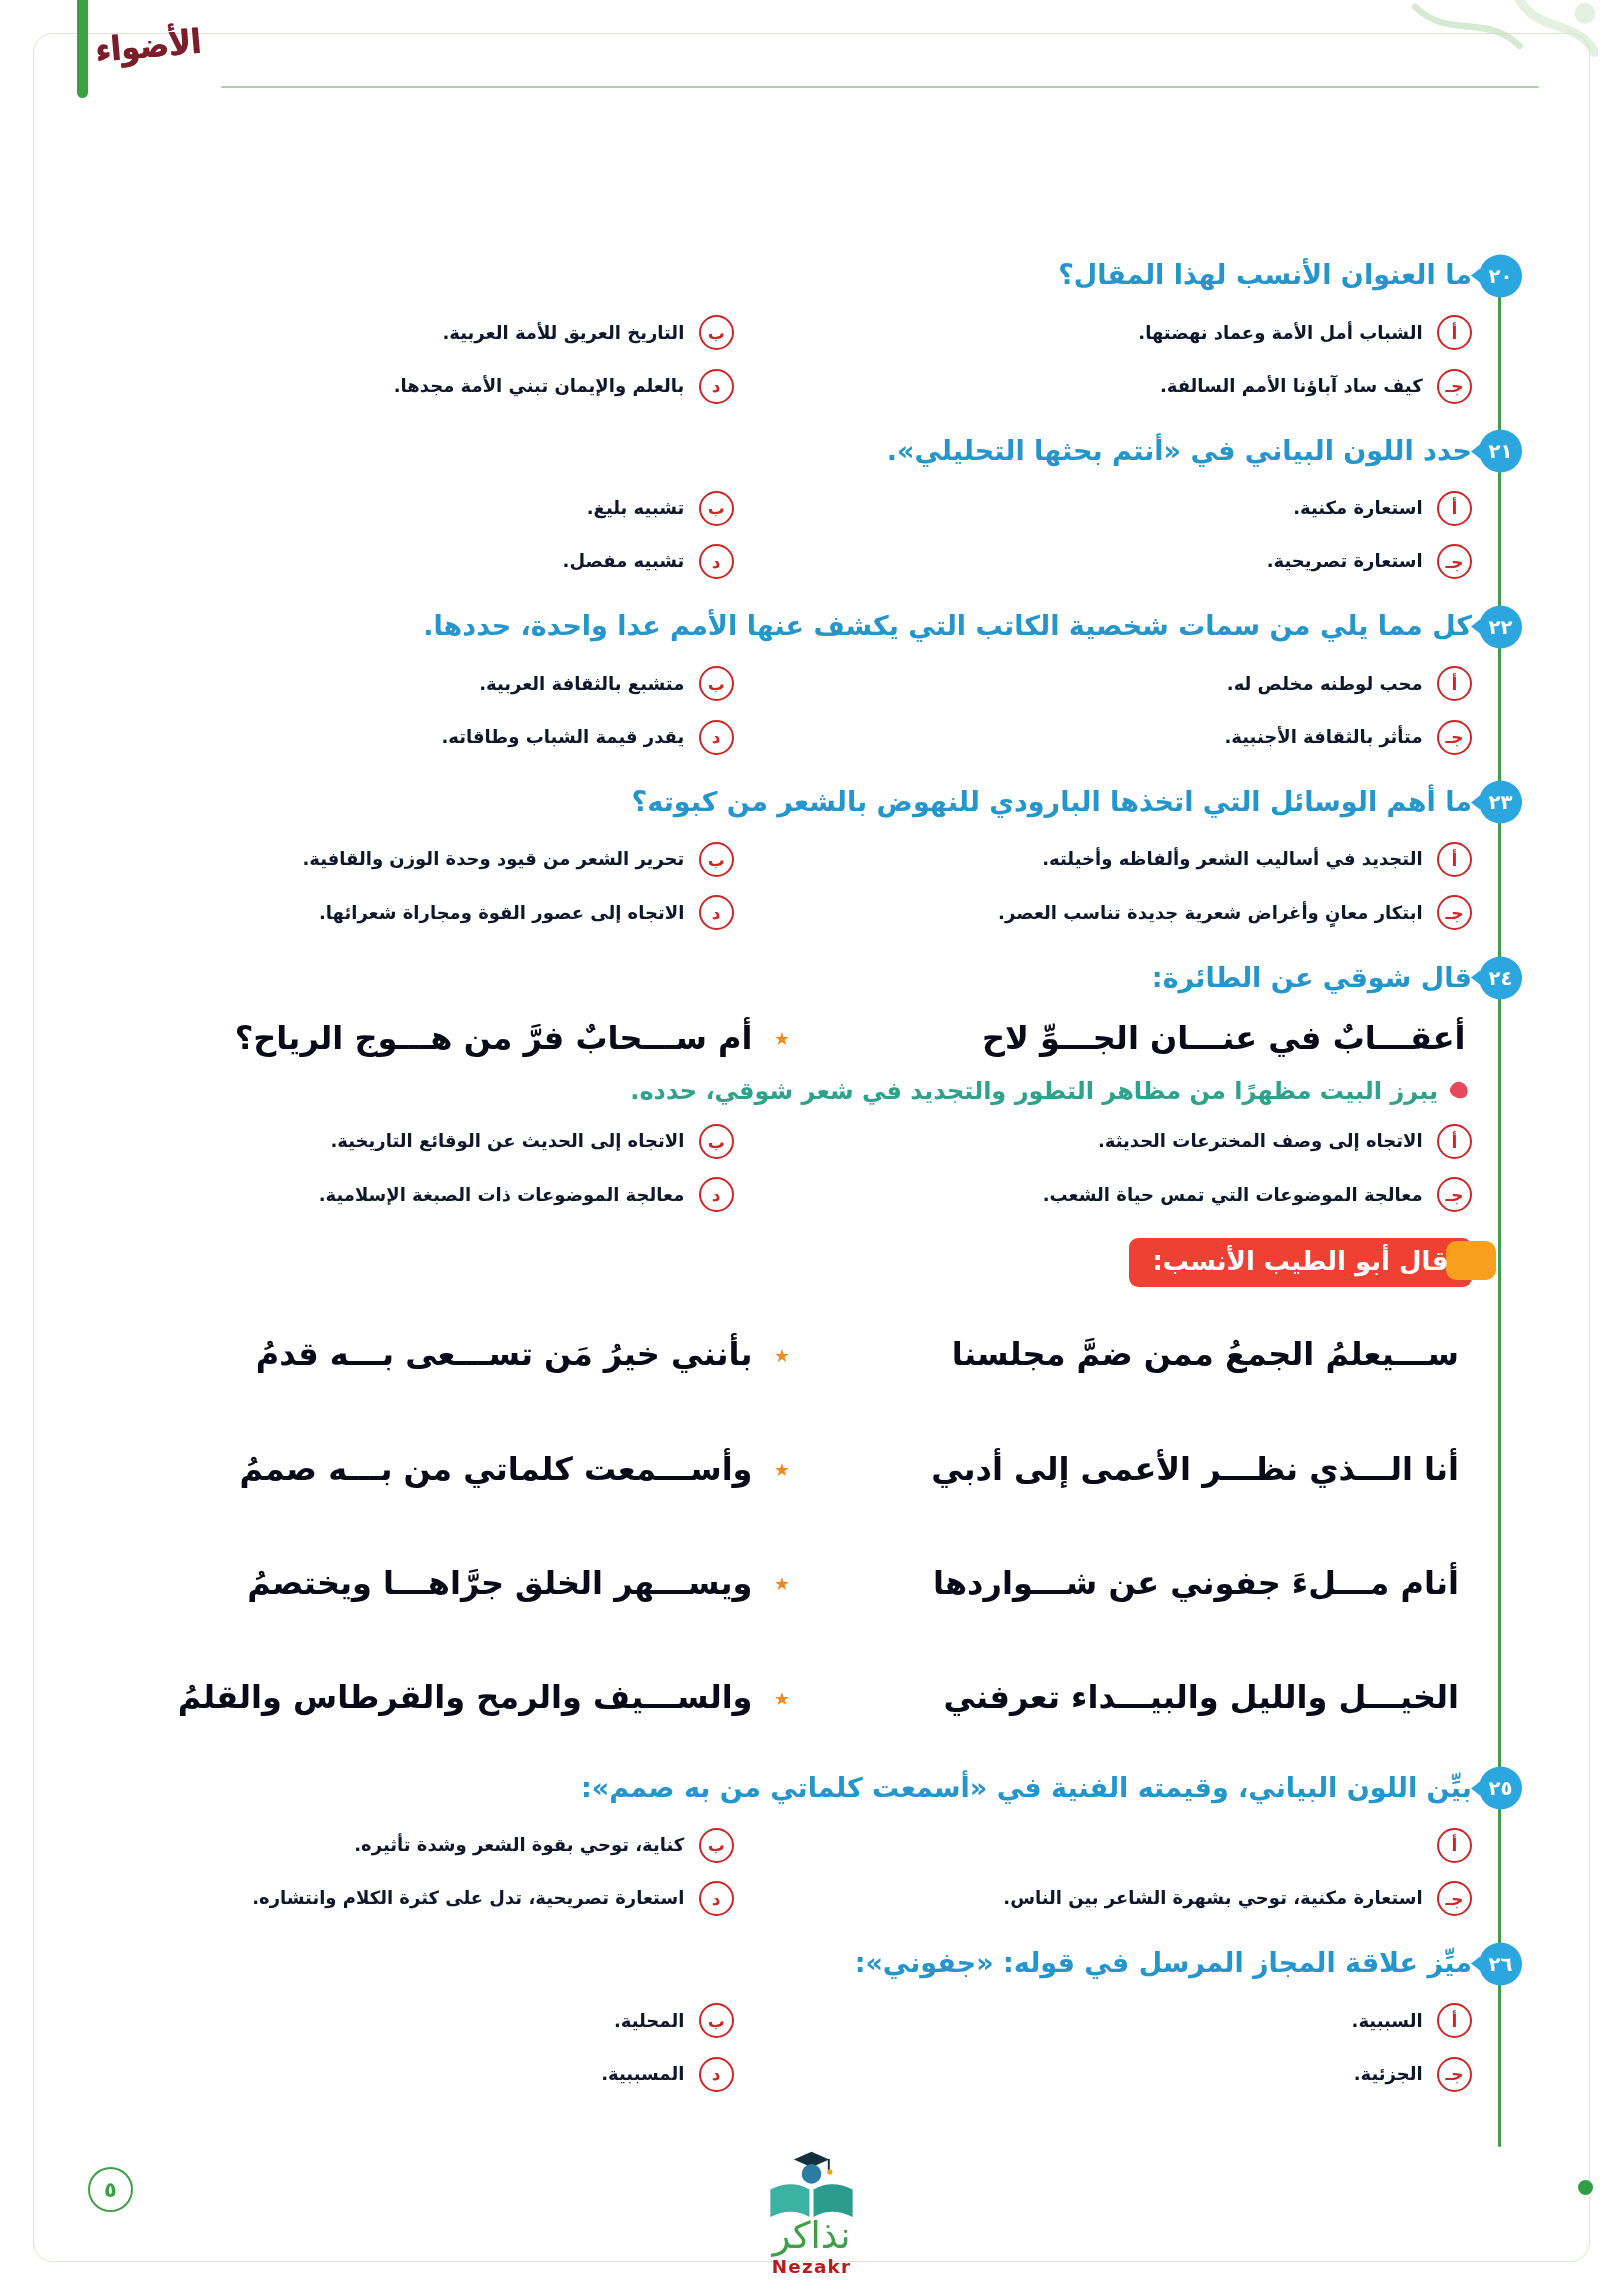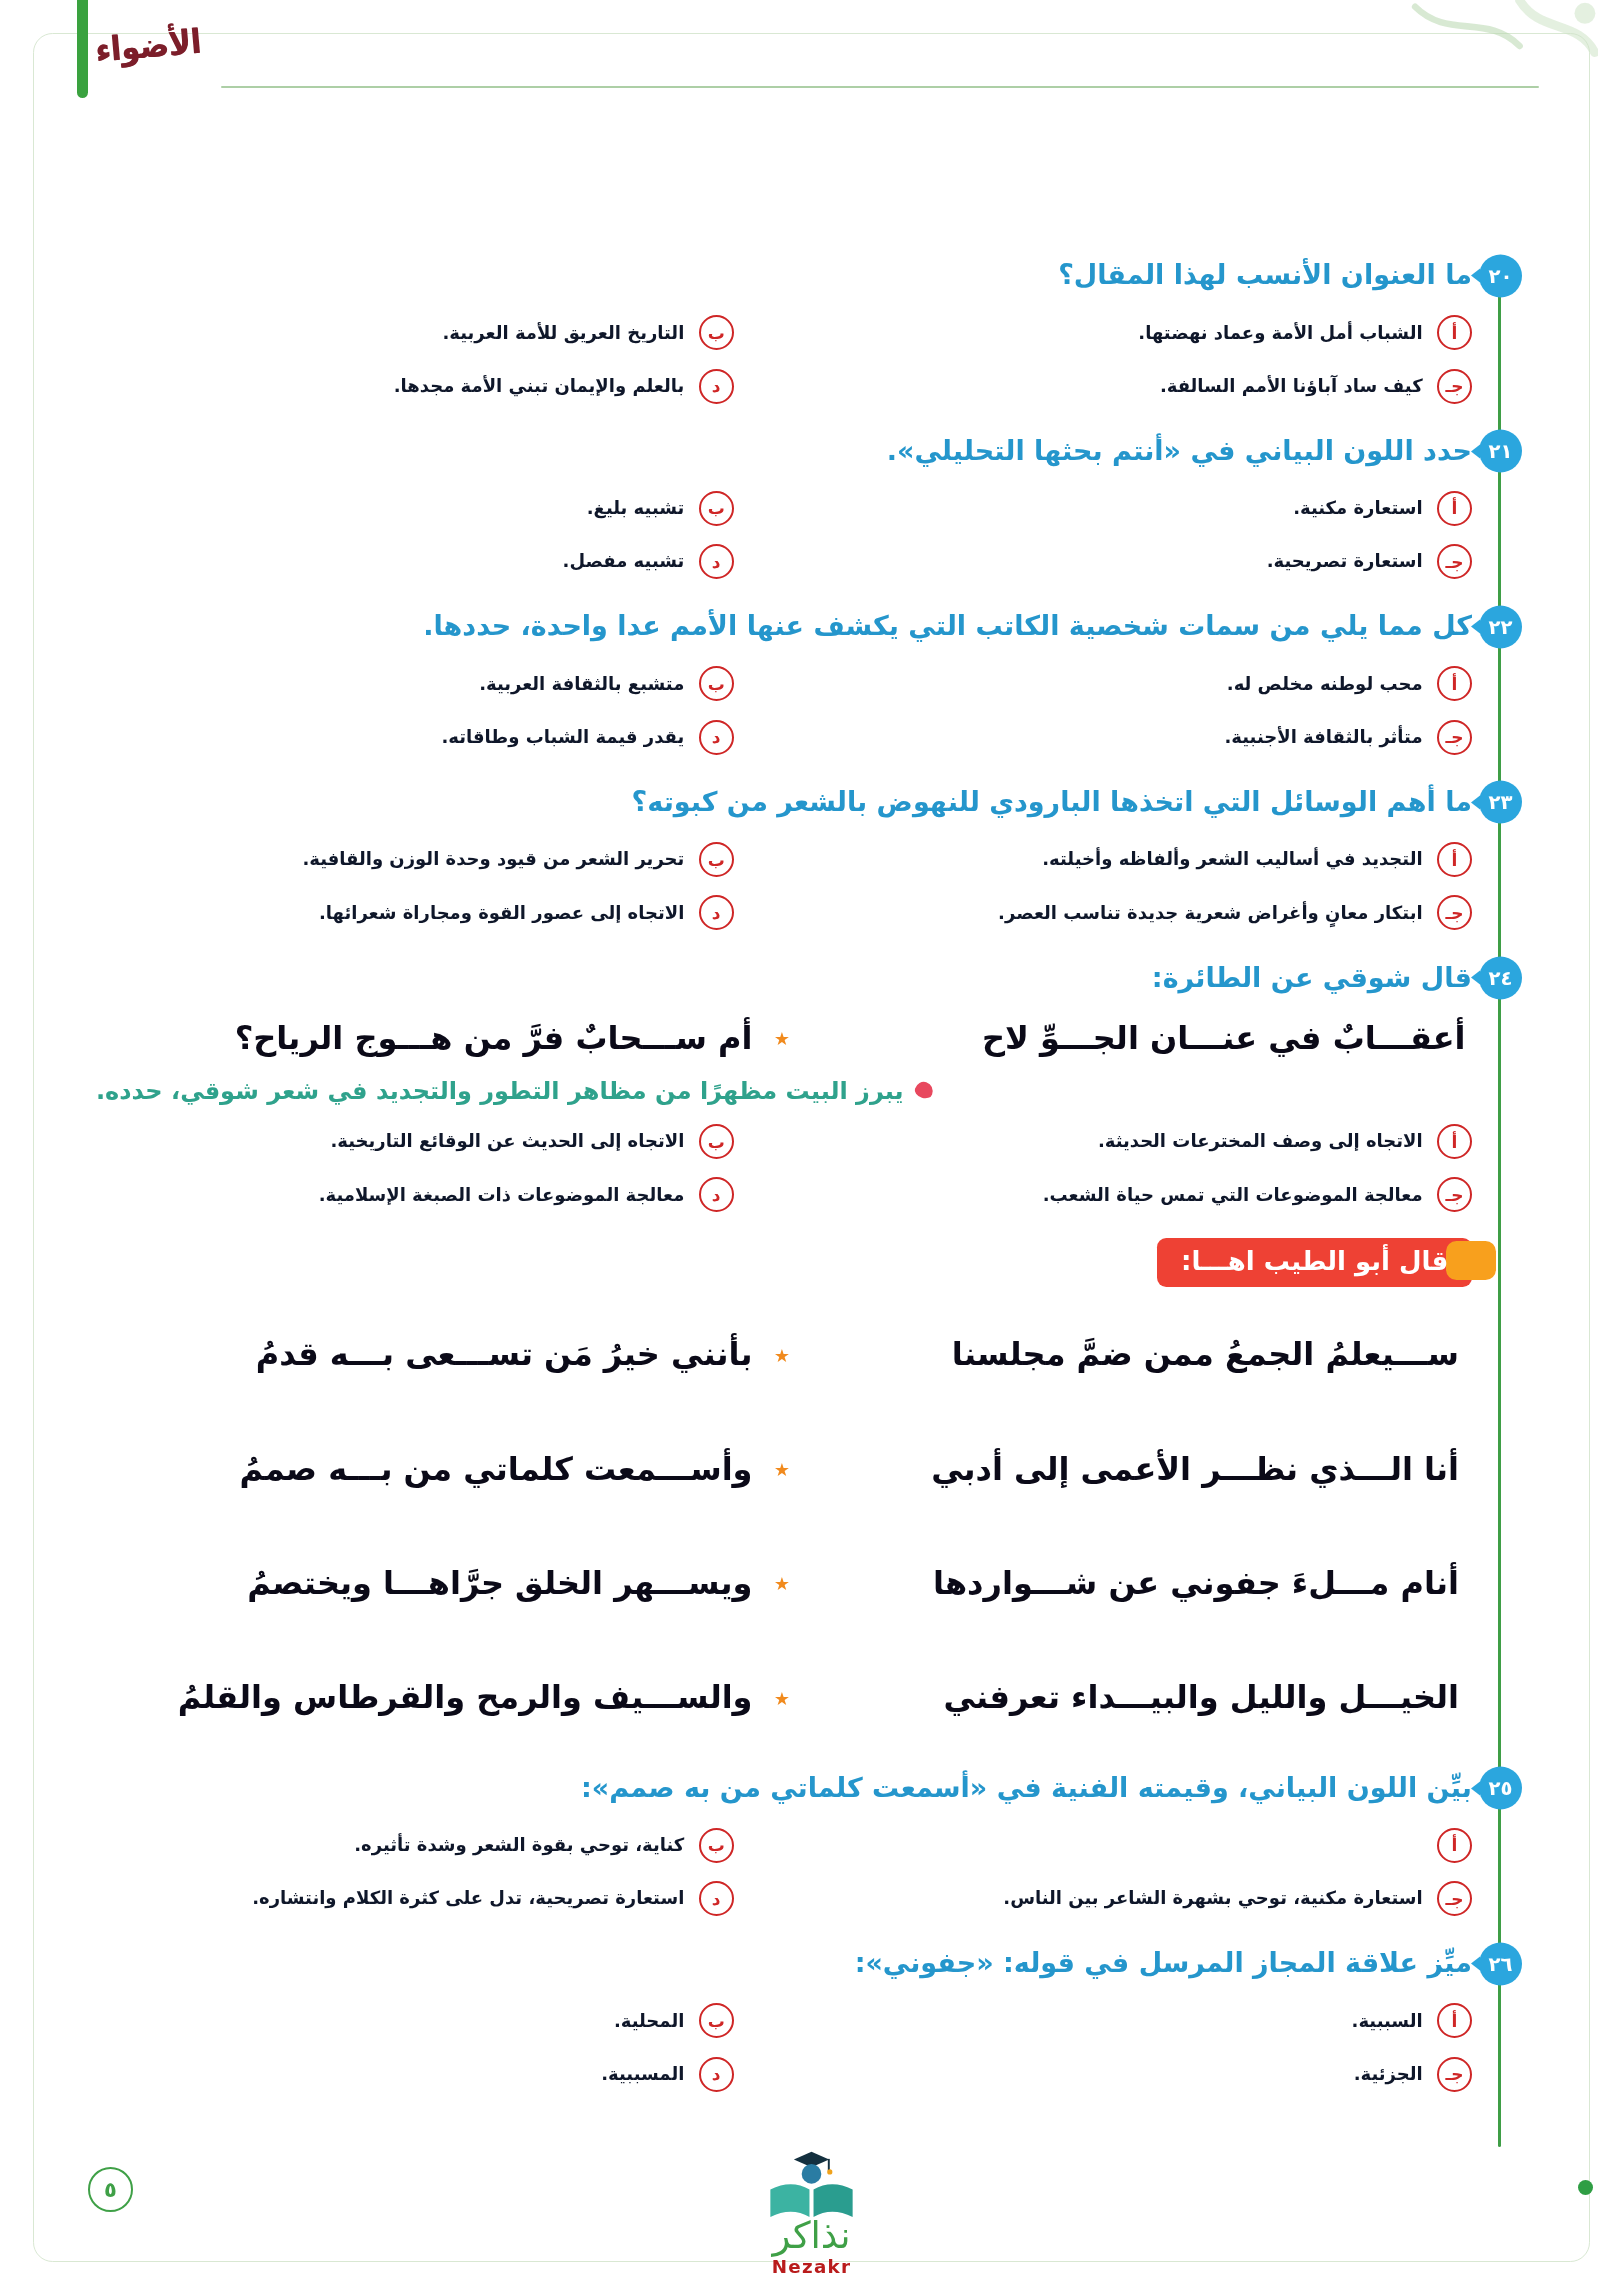--- a/index.html
+++ b/index.html
@@ -33,21 +33,21 @@
   .opts{display:grid;grid-template-columns:1.12fr 1fr;row-gap:18.3px;column-gap:19.6px;}
   .opt{display:flex;align-items:center;gap:14.4px;cursor:pointer;}
   .opt-letter{width:31px;height:31px;border:2px solid #cf2626;border-radius:50%;color:#cf2626;background:#fff;
     display:flex;align-items:center;justify-content:center;font-size:17px;font-weight:700;flex:0 0 auto;}
   .opt-text{font-size:18px;font-weight:700;color:#0f172a;line-height:1.25;}
   
   .verse{display:grid;grid-template-columns:1fr 59px 1fr;align-items:center;margin:19.6px 6.5px 19.6px;}
   .hemi{font-size:32px;font-weight:700;color:#0b0a18;text-align:right;white-space:nowrap;}
   .star{color:#f18a1d;font-size:30px;text-align:center;font-weight:700;}
   .verses{display:flex;flex-direction:column;gap:37px;margin:29px 6.5px 31px;}
-  .note{display:flex;align-items:center;gap:11.8px;margin:0 3.9px 19.6px;color:#2fa28c;font-size:24px;font-weight:700;justify-content:flex-end;}
+  .note{display:flex;align-items:center;gap:11.8px;margin:0 3.9px 19.6px;color:#2fa28c;font-size:24px;font-weight:700;}
   .note-bullet{width:18.3px;height:16.4px;background:#e8485e;flex:0 0 auto;
     border-radius:50% 50% 50% 50%/62% 62% 40% 40%;transform:rotate(18deg);}
   
   .speaker-row{margin:2.6px 0 23.6px;text-align:right;}
   .speaker-badge{position:relative;display:inline-block;background:#ee4134;color:#fff;z-index:0;
     font-size:26px;font-weight:700;padding:7.9px 23.6px 10.5px;border-radius:9.2px;}
   .speaker-badge::before{content:"";position:absolute;right:-23.6px;top:2.6px;width:50px;height:39px;
     background:#f8a01d;border-radius:10.5px;z-index:-1;}
   
   .footer-logo{position:absolute;left:50%;bottom:18.3px;transform:translateX(-50%);text-align:center;width:222px;}
@@ -201,21 +201,21 @@
         <span class="opt-text">معالجة الموضوعات التي تمس حياة الشعب.</span>
       </div>
       <div class="opt">
         <span class="opt-letter">د</span>
         <span class="opt-text">معالجة الموضوعات ذات الصبغة الإسلامية.</span>
       </div>
     </div>
   </section>
 
   <div class="speaker-row">
-    <span class="speaker-badge">قال أبو الطيب اهـــا:</span>
+    <span class="speaker-badge">قال أبو الطيب الأنسب:</span>
   </div>
   <div class="verses">
     <div class="verse">
       <span class="hemi">ســـيعلمُ الجمعُ ممن ضمَّ مجلسنا</span>
       <span class="star">٭</span>
       <span class="hemi">بأنني خيرُ مَن تســـعى بـــه قدمُ</span>
     </div>
     <div class="verse">
       <span class="hemi">أنا الـــذي نظـــر الأعمى إلى أدبي</span>
       <span class="star">٭</span>

